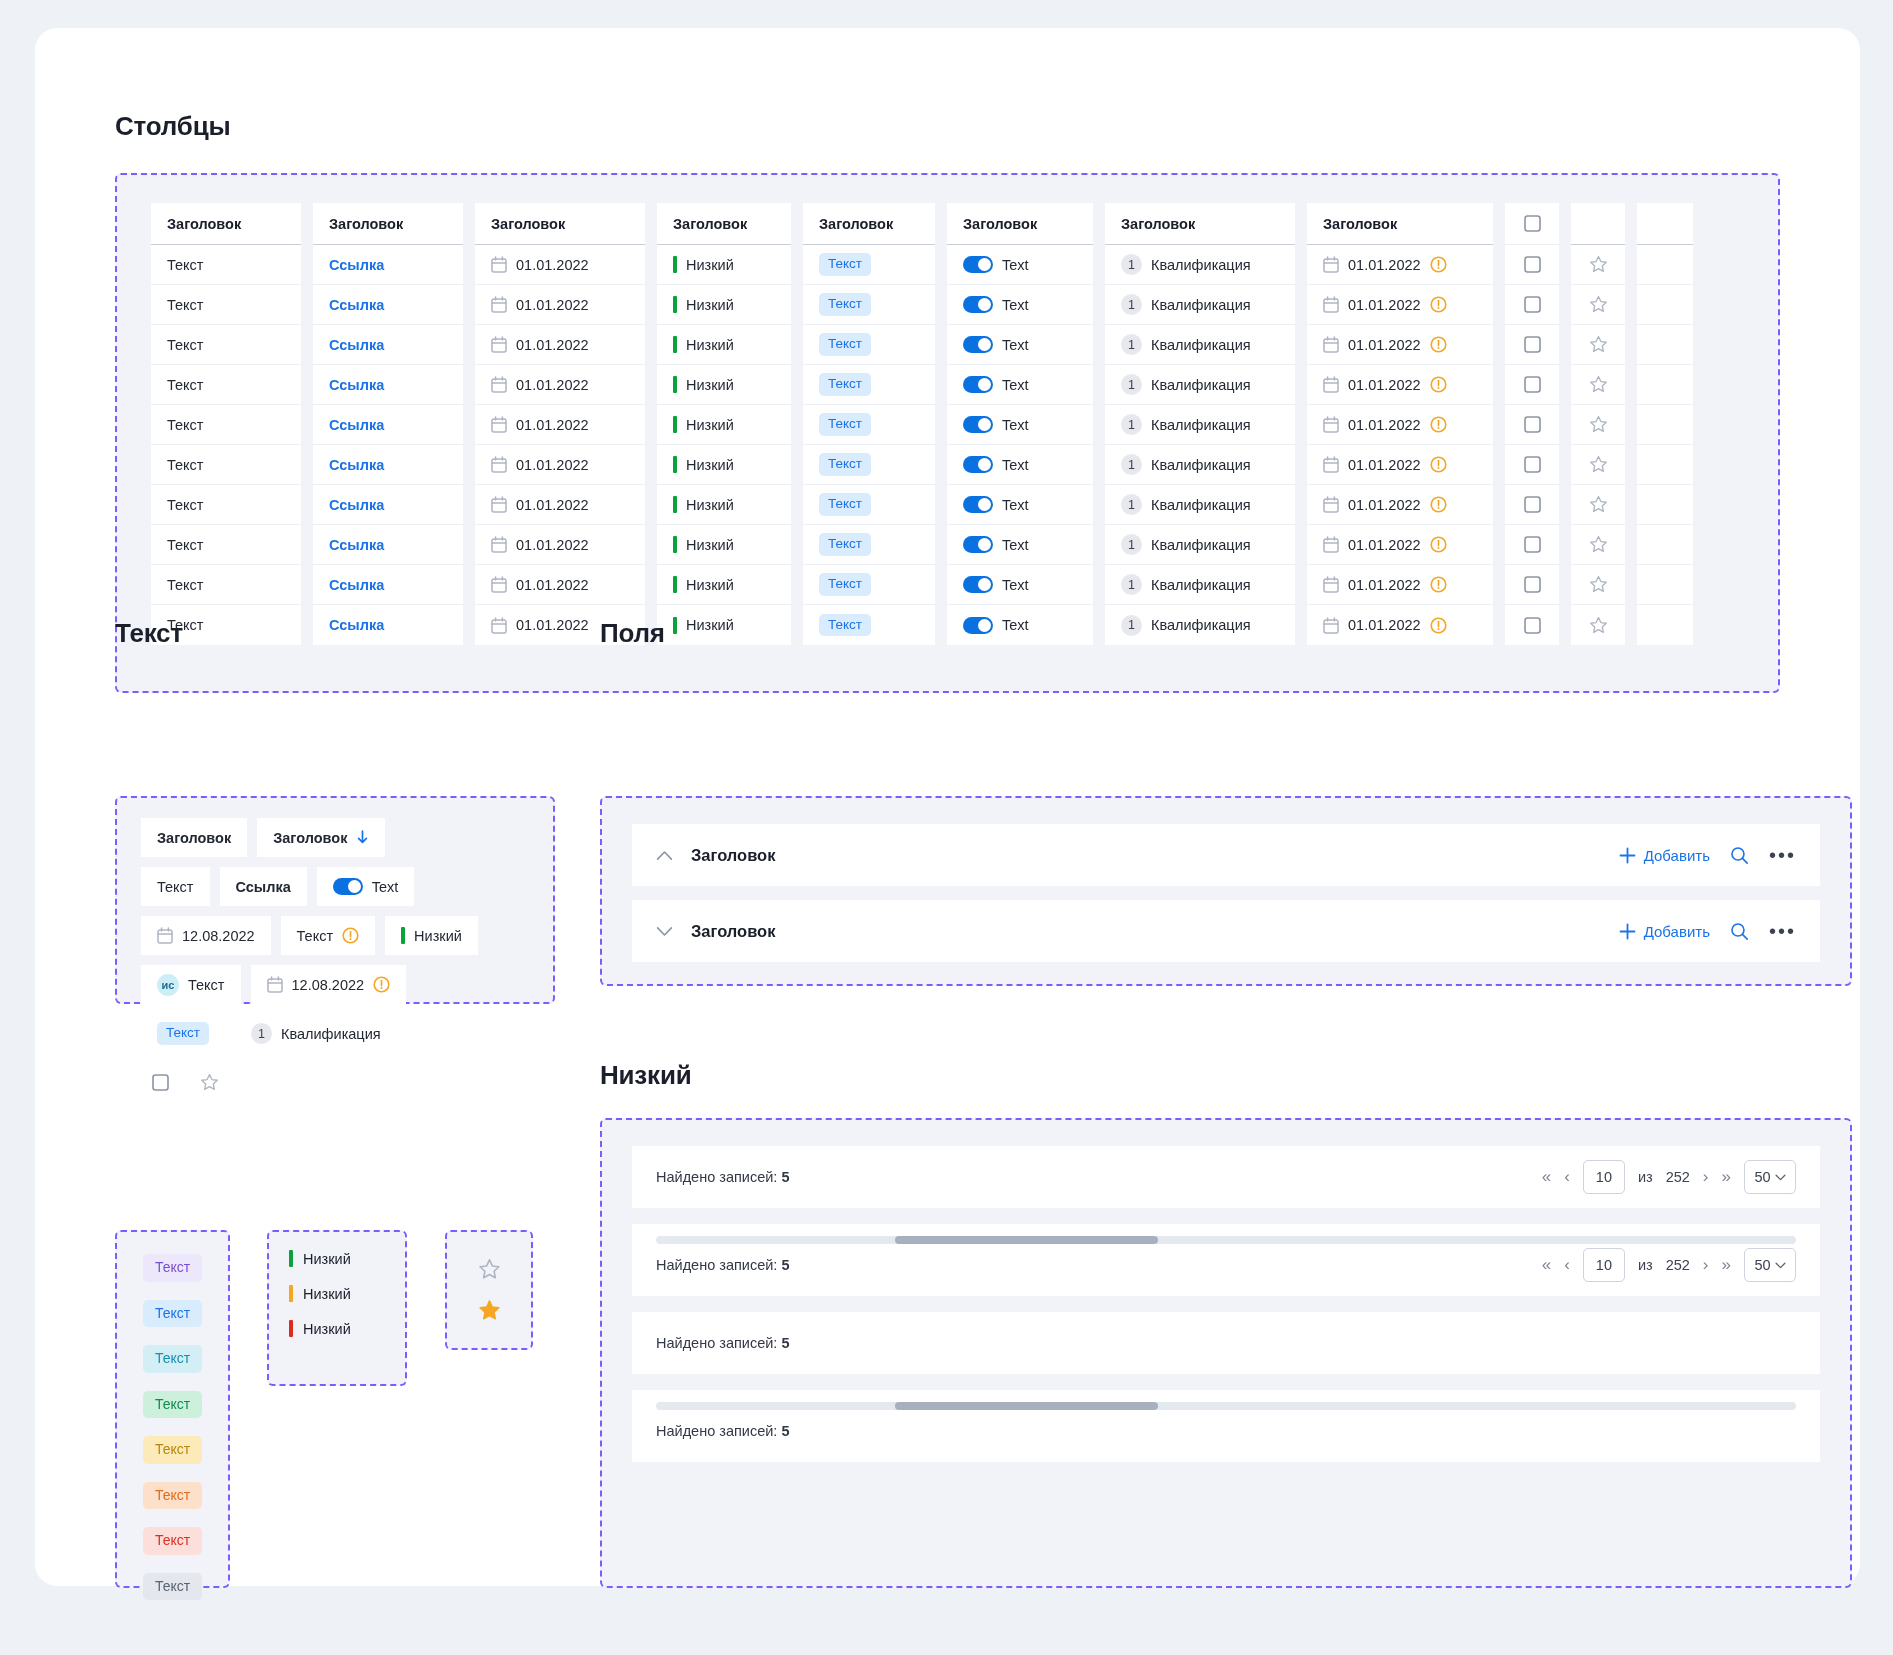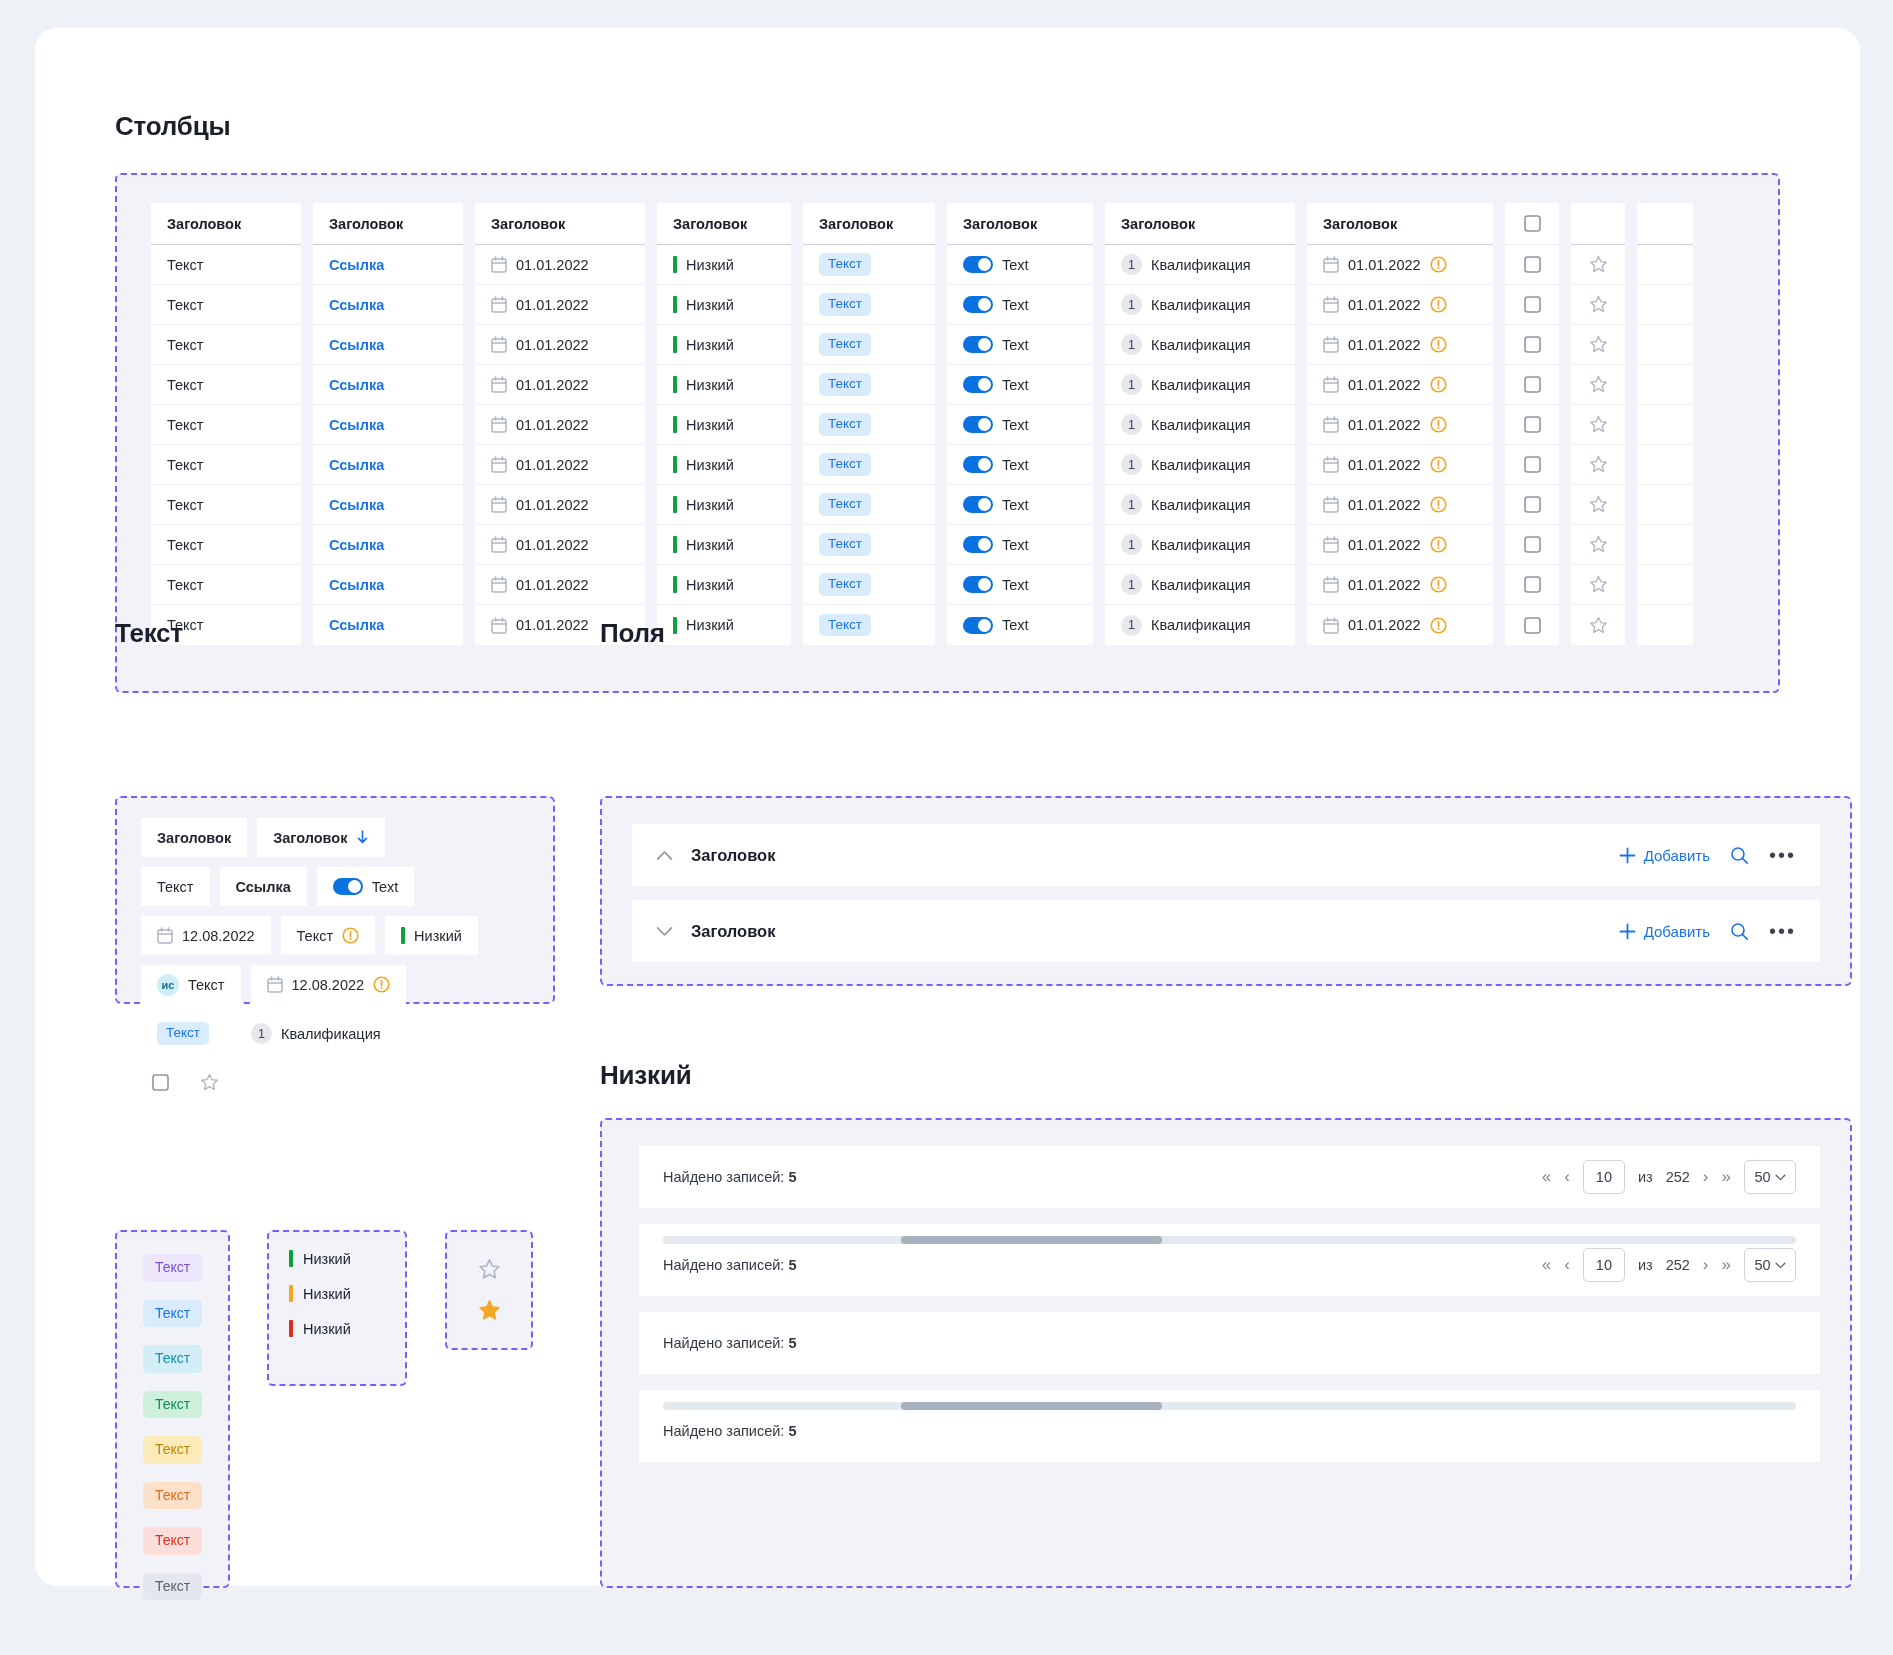--- a/index.html
+++ b/index.html
@@ -63,21 +63,21 @@
   #header-region { position:absolute; left:565px; top:768px; width:1252px; height:190px; padding:26px 30px; }
   .hdr-bar { background:#fff; height:62px; display:flex; align-items:center; padding:0 24px; }
   .hdr-bar + .hdr-bar { margin-top:14px; }
   .hdr-title { font-size:16.5px; font-weight:700; margin-left:18px; }
   .hdr-right { margin-left:auto; display:flex; align-items:center; gap:20px; }
   .add-btn { display:flex; align-items:center; gap:8px; color:#1a73e8; font-size:15px;justify-content:space-between; }
   .dots { letter-spacing:2px; color:#3b4250; font-size:20px; line-height:8px; }
 
   
   #footer-region { position:absolute; left:565px; top:1090px; width:1252px; height:470px; padding:26px 30px; }
-  .ft-bar { background:#fff; display:flex; align-items:center; padding:0 24px; height:62px; position:relative;margin-left:7px; }
+  .ft-bar { background:#fff; display:flex; align-items:center; padding:0 24px; height:62px; position:relative; }
   .ft-bar.scroll { height:72px; padding-top:10px; }
   .ft-bar + .ft-bar { margin-top:16px; }
   .found { font-size:14.5px; color:#323845; }
   .found b { font-weight:700; }
   .pg { margin-left:auto; display:flex; align-items:center; gap:13px; font-size:14.5px; color:#3b4250; }
   .pg-arrow { color:#7d8597; font-size:17px; cursor:pointer; }
   .pg-input { width:42px; height:34px; border:1px solid #ced3dd; border-radius:5px;
               display:flex; align-items:center; justify-content:center; font-size:14.5px; background:#fff; }
   .pg-sel { width:52px; height:34px; border:1px solid #ced3dd; border-radius:5px;
             display:flex; align-items:center; justify-content:center; gap:4px; font-size:14.5px; background:#fff; }

